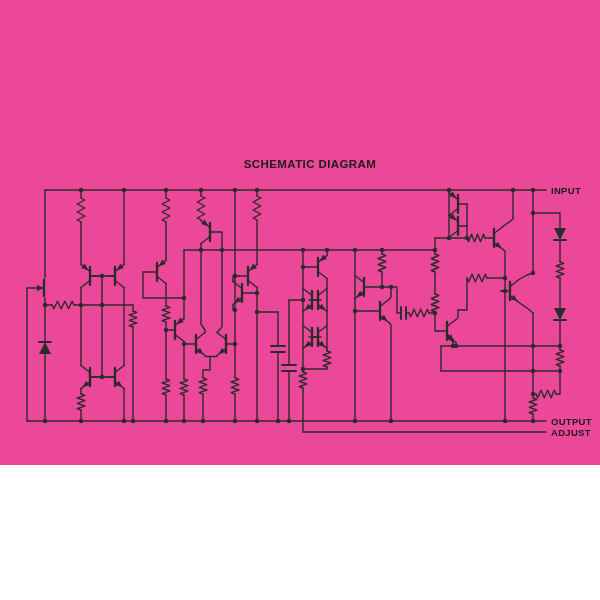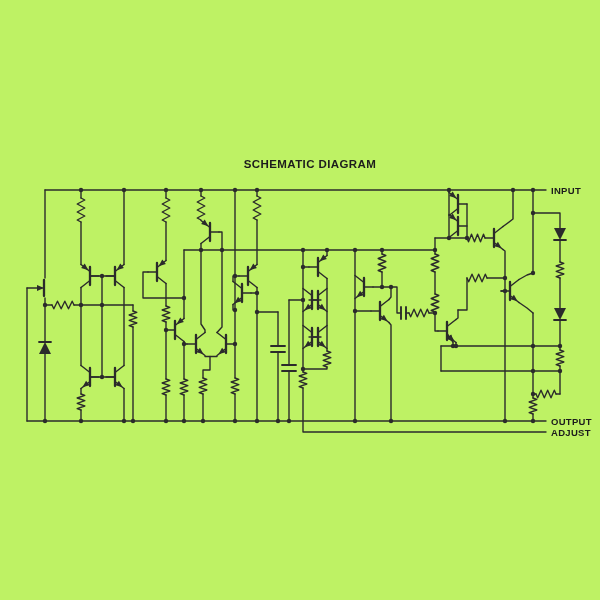--- a/index.html
+++ b/index.html
@@ -1,17 +1,17 @@
 <!DOCTYPE html>
 <html><head>
 <meta charset="utf-8">
 <style>
   html,body{margin:0;padding:0;background:#fff;}
   .screen{
-    position:relative;width:600px;height:600px;background:#bef264;overflow:hidden;
+    position:relative;width:600px;height:465px;background:#ec4899;overflow:hidden;
     font-family:"Liberation Sans", sans-serif;
   }
   .title{
     position:absolute;top:158px;left:310px;transform:translateX(-50%);
     font-size:11.5px;font-weight:bold;letter-spacing:.4px;color:#1c1c1c;white-space:nowrap;
   }
   svg{position:absolute;left:0;top:0;}
   svg text{
     font-family:"Liberation Sans", sans-serif;font-weight:bold;font-size:9.5px;fill:#1c1c1c;
     letter-spacing:.3px;

